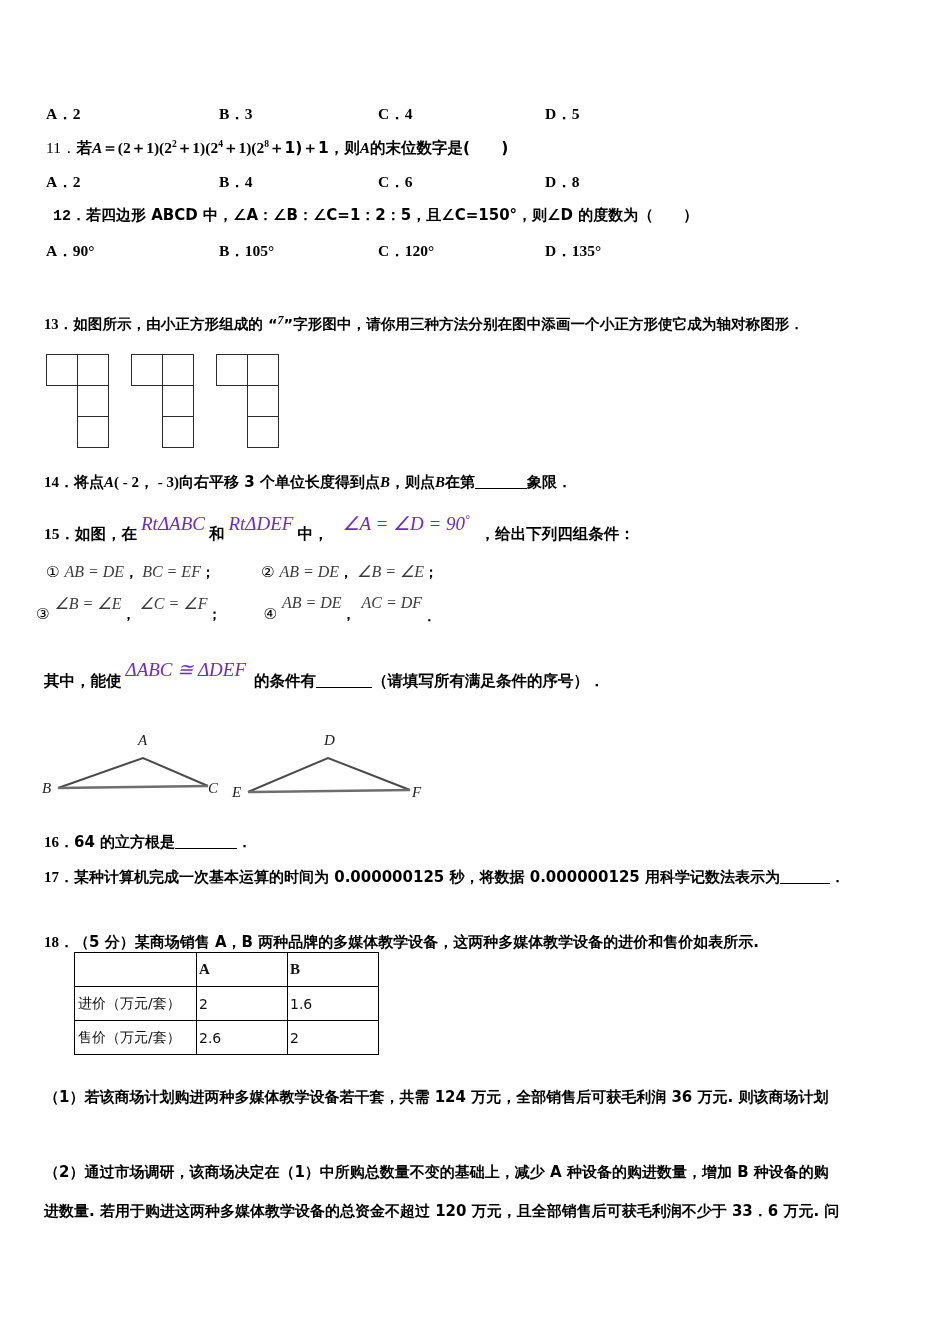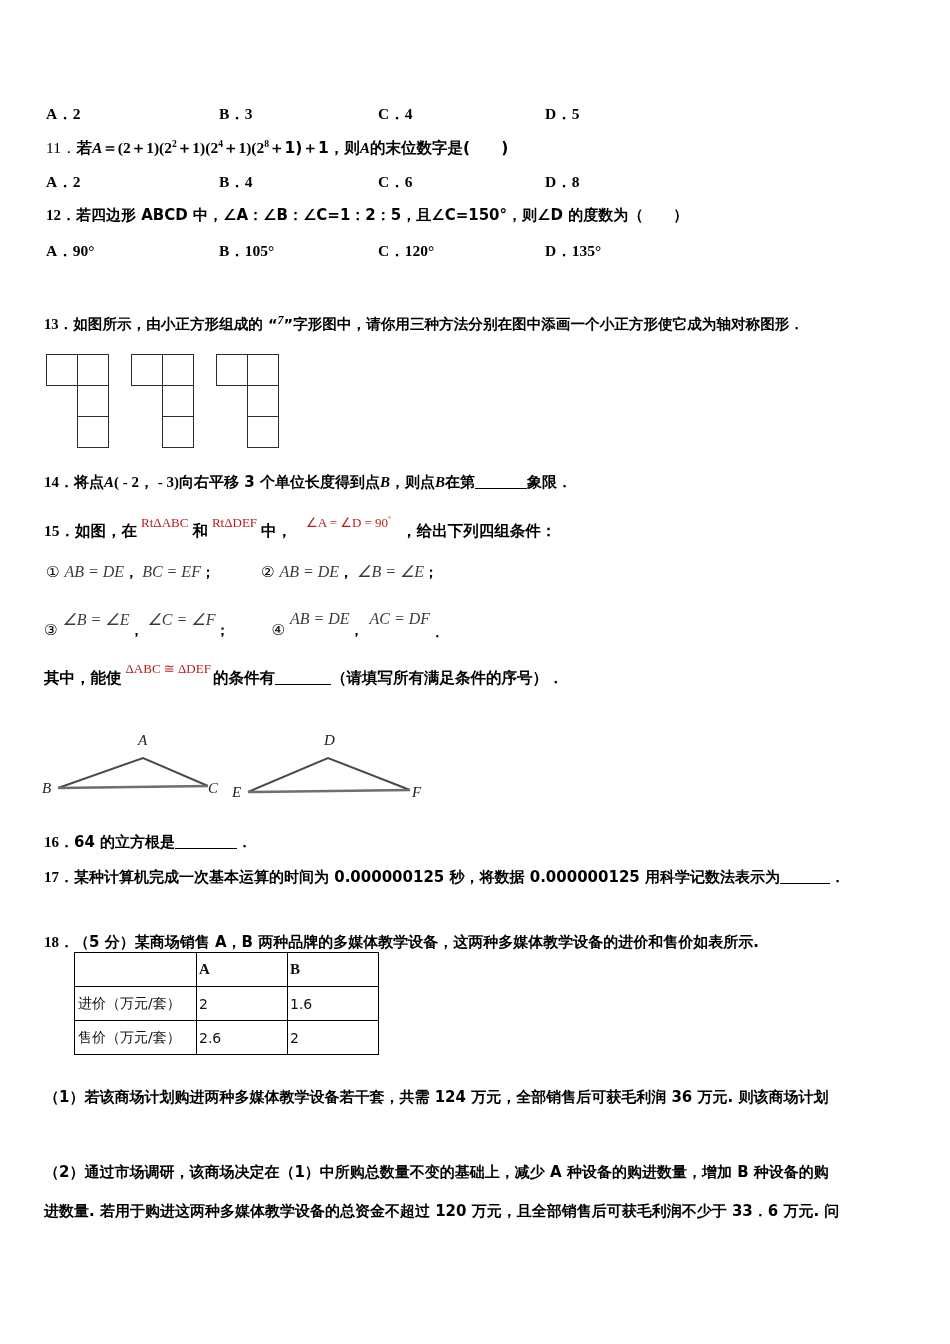--- a/index.html
+++ b/index.html
@@ -63,22 +63,23 @@
     vertical-align: -2px;
   }
   .mathi {
     font-family: "Liberation Serif", serif;
     font-style: italic;
     font-size: 16px;
     color: #3b3b3b;
   }
   .mathi-blk {
     font-family: "Liberation Serif", serif;
-    font-size: 13px;
-    color: #b91c1c;
+    font-style: italic;
+    font-size: 19px;
+    color: #6d28d9;
   }
 
   
   .fig-squares {
     position: absolute;
     left: 46px;
     top: 354px;
     width: 260px;
     height: 98px;
   }
@@ -162,21 +163,21 @@
   </div>
 
   <div class="opt-row" style="top:172px;">
     <span class="opt a">A．2</span>
     <span class="opt b">B．4</span>
     <span class="opt c">C．6</span>
     <span class="opt d">D．8</span>
   </div>
 
   <div class="q cn bold" style="left:46px; top:206px; font-size:15px;">
-    <span class="qnum" style="font-family:Liberation Serif, serif;">12．</span><span>若四边形 ABCD 中，∠A：∠B：∠C=1：2：5，且∠C=150°，则∠D 的度数为（　　）</span>
+    <span class="qnum" style="font-family:Liberation Mono, monospace;margin-left:7px;">12．</span><span>若四边形 ABCD 中，∠A：∠B：∠C=1：2：5，且∠C=150°，则∠D 的度数为（　　）</span>
   </div>
 
   <div class="opt-row" style="top:241px;">
     <span class="opt a">A．90°</span>
     <span class="opt b">B．105°</span>
     <span class="opt c">C．120°</span>
     <span class="opt d">D．135°</span>
   </div>
 
 
@@ -210,26 +211,26 @@
   </div>
 
   <div class="q" style="left:44px; top:521px;">
     <span class="qnum cn bold" style="font-family:'Liberation Serif',serif;">15．</span><span class="cn bold">如图，在</span><span class="mathi-blk" style="position:relative; top:-9px; margin:0 4px;">RtΔABC</span><span class="cn bold">和</span><span class="mathi-blk" style="position:relative; top:-9px; margin:0 4px;">RtΔDEF</span><span class="cn bold">中，</span><span class="mathi-blk" style="position:relative; top:-9px; margin:0 10px 0 14px;"><span>∠A = ∠D = 90</span><sup>°</sup></span><span class="cn bold">，给出下列四组条件：</span>
   </div>
 
   <div class="q" style="left:46px; top:562px;">
     <span class="cn" style="font-size:15px;">①</span><span class="mathi" style="margin-left:5px;">AB = DE</span><span class="cn bold" style="font-size:14px;">，</span><span class="mathi" style="margin-left:4px;">BC = EF</span><span class="cn bold" style="font-size:14px;">；</span><span style="display:inline-block; width:46px;"></span><span class="cn" style="font-size:15px;">②</span><span class="mathi" style="margin-left:5px;">AB = DE</span><span class="cn bold" style="font-size:14px;">，</span><span class="mathi" style="margin-left:4px;">∠B = ∠E</span><span class="cn bold" style="font-size:14px;">；</span>
   </div>
 
-  <div class="q" style="left:44px; top:598px;margin-top:16px;">
+  <div class="q" style="left:36px; top:598px;">
     <span class="cn" style="font-size:15px; position:relative; top:6px;">③</span><span class="mathi" style="margin-left:5px; position:relative; top:-4px;">∠B = ∠E</span><span class="cn bold" style="font-size:14px; position:relative; top:6px;">，</span><span class="mathi" style="margin-left:4px; position:relative; top:-4px;">∠C = ∠F</span><span class="cn bold" style="font-size:14px; position:relative; top:6px;">；</span><span style="display:inline-block; width:42px;"></span><span class="cn" style="font-size:15px; position:relative; top:6px;">④</span><span class="mathi" style="margin-left:5px; position:relative; top:-5px;">AB = DE</span><span class="cn bold" style="font-size:14px; position:relative; top:6px;">，</span><span class="mathi" style="margin-left:6px; position:relative; top:-5px;">AC = DF</span><span class="cn bold" style="font-size:14px; position:relative; top:8px;">．</span>
   </div>
 
   <div class="q" style="left:44px; top:668px;">
-    <span class="cn bold">其中，能使</span><span class="mathi-blk" style="position:relative; top:-10px; margin:0 2px 0 4px;">ΔABC ≅ ΔDEF</span><span class="cn bold">的条件有</span><span class="blank" style="width:56px;"></span><span class="cn bold">（请填写所有满足条件的序号）．</span>
+    <span class="cn bold">其中，能使</span><span class="mathi-blk" style="position:relative; top:-10px; margin:0 8px 0 4px;">ΔABC ≅ ΔDEF</span><span class="cn bold">的条件有</span><span class="blank" style="width:56px;"></span><span class="cn bold">（请填写所有满足条件的序号）．</span>
   </div>
 
   <div class="fig-triangles">
     <svg width="420" height="110" viewBox="0 0 420 110">
 
       <polyline points="18,82 103,52 168,80" fill="none" stroke="#4a4a4a" stroke-width="2"></polyline>
       <line x1="18" y1="82" x2="168" y2="80" stroke="#6e6e6e" stroke-width="2.6"></line>
 
       <polyline points="208,86 288,52 370,84" fill="none" stroke="#4a4a4a" stroke-width="2"></polyline>
       <line x1="208" y1="86" x2="370" y2="84" stroke="#6e6e6e" stroke-width="2.6"></line>

